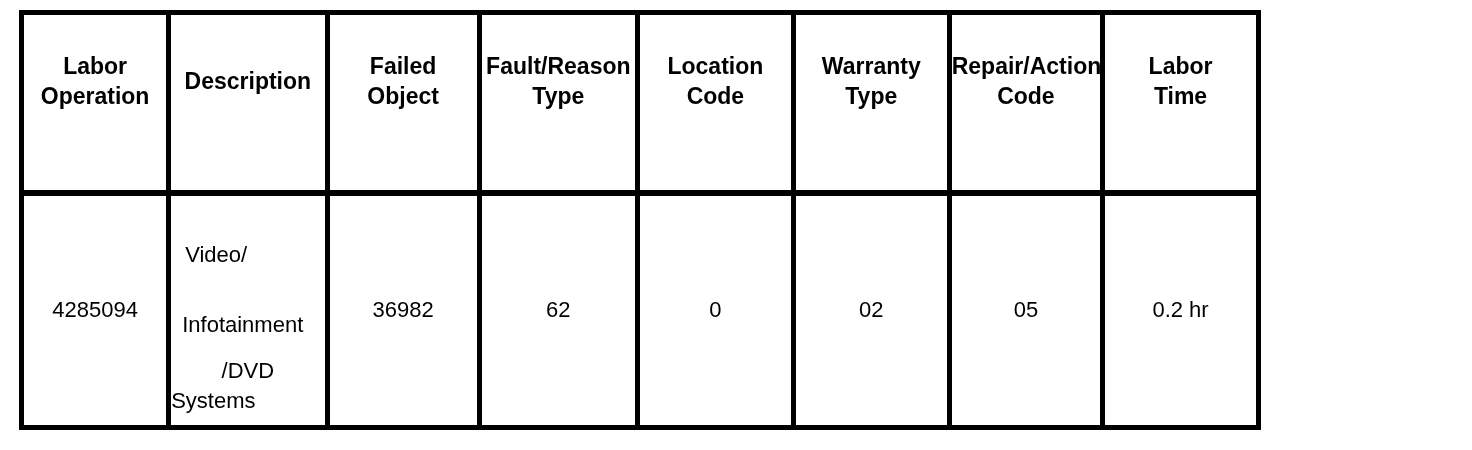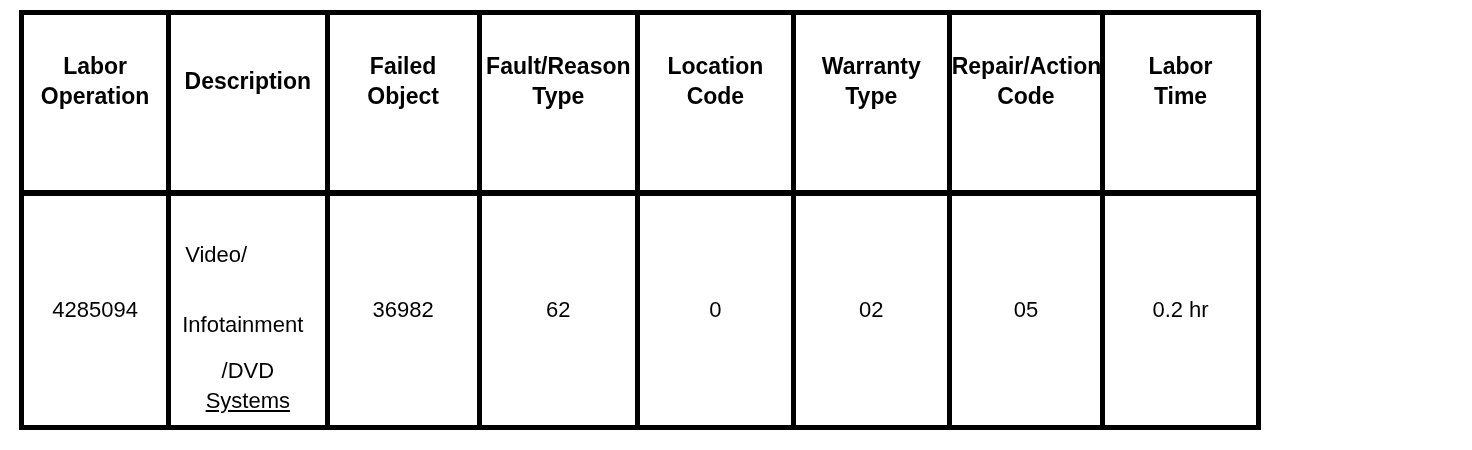--- a/index.html
+++ b/index.html
@@ -55,21 +55,21 @@
     flex-direction: column;
     padding-top: 36px;
   }
   .desc .line {
     line-height: 30px;
     font-size: 22px;
   }
   .desc .line-0 { text-align: left; padding-left: 14px; margin-bottom: 40px; }
   .desc .line-1 { text-align: left; padding-left: 11px; margin-bottom: 16px; }
   .desc .line-2 { text-align: center; }
-  .desc .line-3 { text-align: center; text-decoration: underline; }
+  .desc .line-3 { text-align: left; }
 </style>
 </head>
 <body>
 
 <table class="doc-table">
   <colgroup>
     <col style="width:11.9%">
     <col style="width:12.8%">
     <col style="width:12.3%">
     <col style="width:12.8%">

